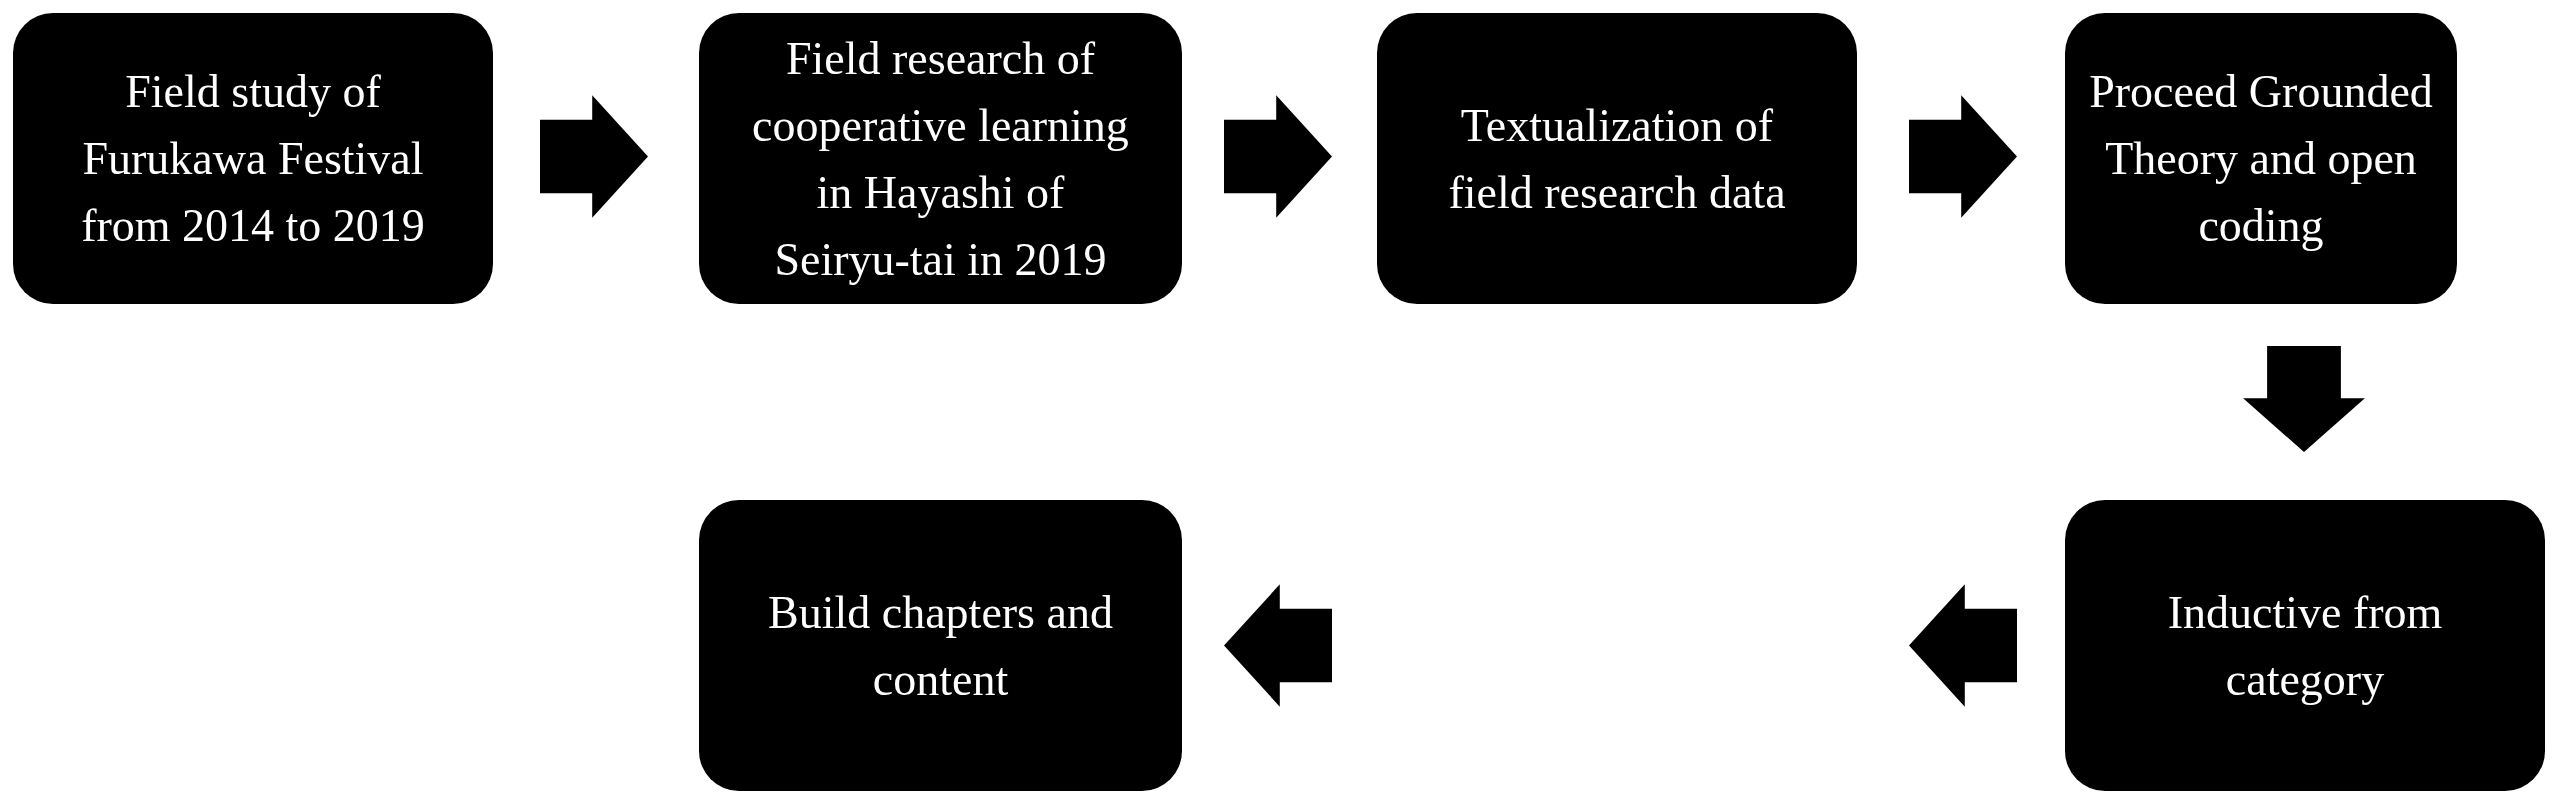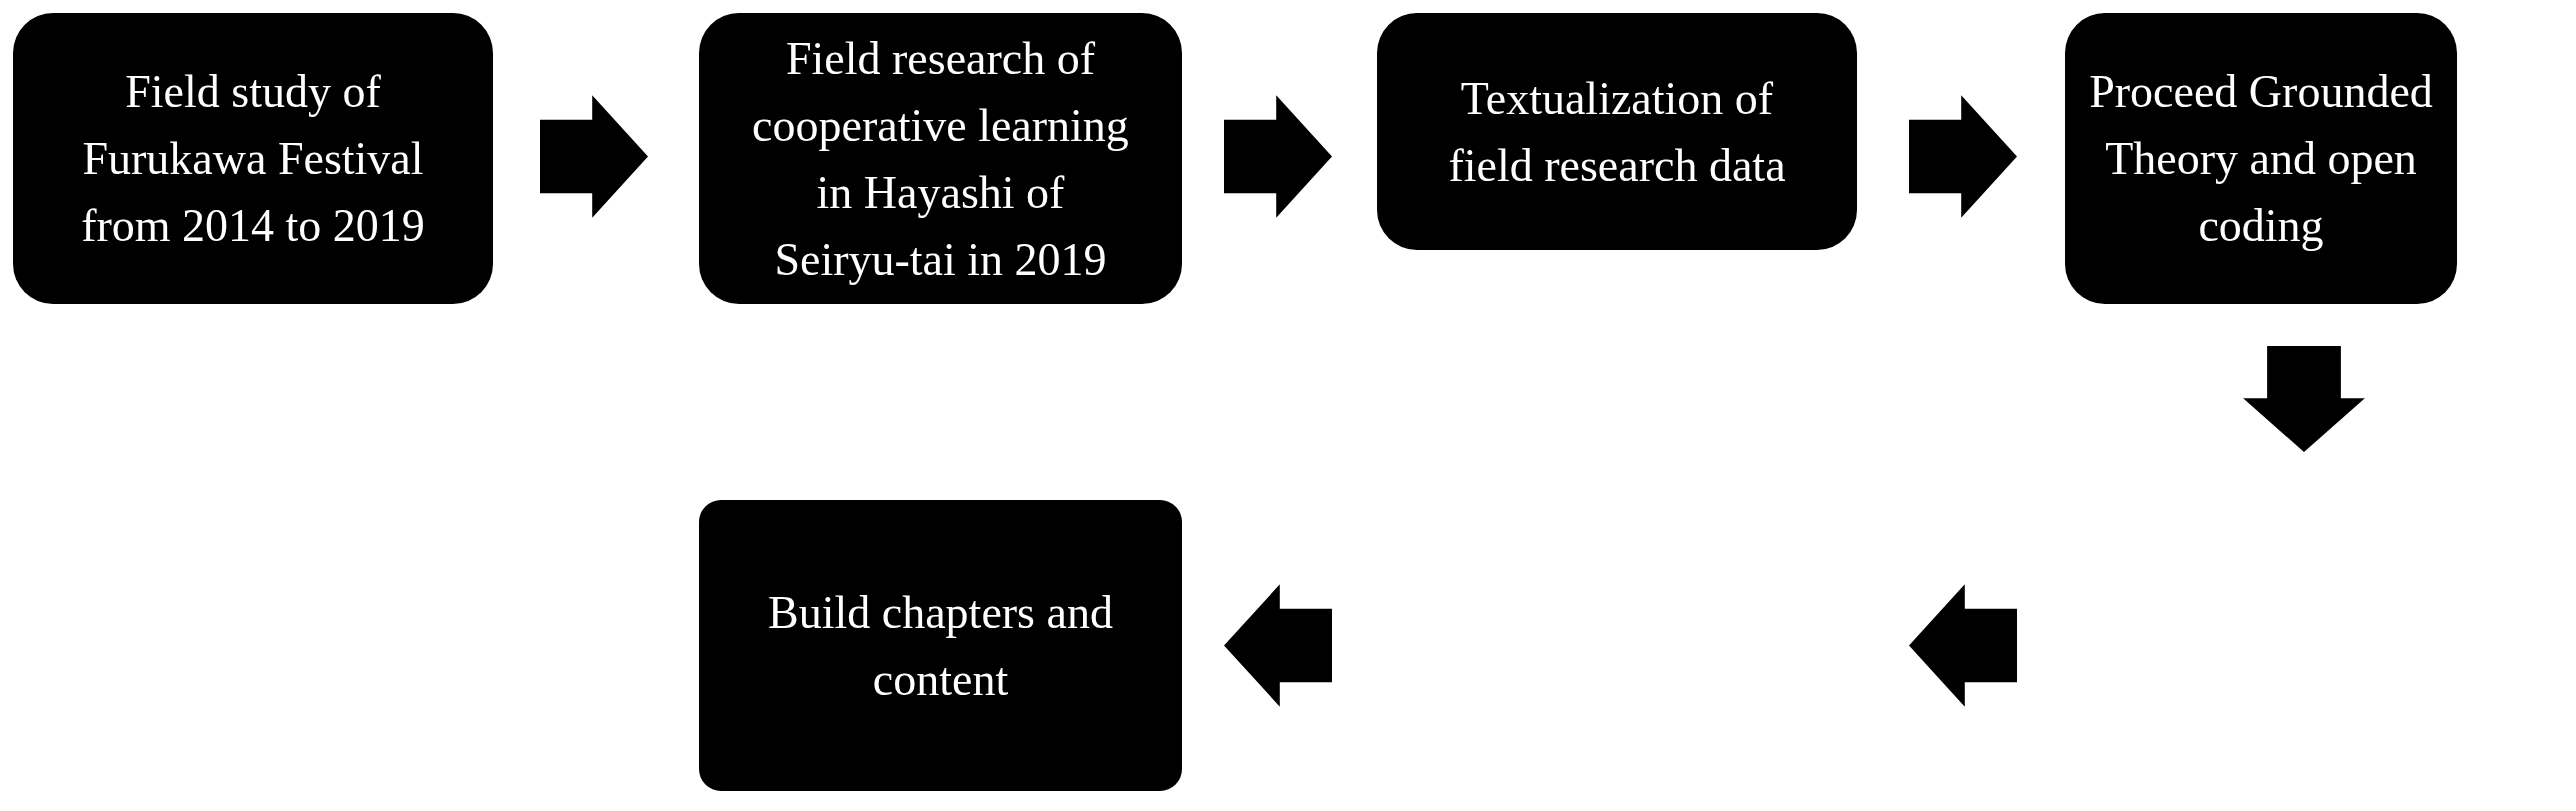--- a/index.html
+++ b/index.html
@@ -43,25 +43,25 @@
   .arrow {
     position: absolute;
     color: var(--arrow);
     display: block;
   }
   .arrow polygon { fill: currentColor; }
 
   
   #node-1 { left: 13px;   top: 13px;  width: 480px; height: 291px; }
   #node-2 { left: 699px;  top: 13px;  width: 483px; height: 291px; }
-  #node-3 { left: 1377px; top: 13px;  width: 480px; height: 237px; justify-content: center; }
+  #node-3 { left: 1377px; top: 13px;  width: 480px; height: 291px; justify-content: center; }
   #node-4 { left: 2065px; top: 13px;  width: 392px; height: 291px; }
   #node-5 { left: 2065px; top: 500px; width: 480px; height: 291px; }
   #node-6 { left: 1377px; top: 500px; width: 480px; height: 291px; }
-  #node-7 { left: 699px;  top: 500px; width: 483px; height: 291px; border-radius: 22px; }
+  #node-7 { left: 699px;  top: 500px; width: 483px; height: 291px; }
 
   #arrow-1 { left: 540px;  top: 95px; }
   #arrow-2 { left: 1224px; top: 95px; }
   #arrow-3 { left: 1909px; top: 95px; }
   #arrow-4 { left: 2243px; top: 346px; }
   #arrow-5 { left: 1909px; top: 584px; }
   #arrow-6 { left: 1224px; top: 584px; }
 </style>
 </head>
 <body>
@@ -101,20 +101,24 @@
   <div class="node" id="node-4">
     <span class="node-label">Proceed Grounded
 Theory and open
 coding</span>
   </div>
 
   <svg class="arrow" id="arrow-4" width="122" height="106" viewBox="0 0 170 148">
     <polygon points="33.5,0 136.5,0 136.5,73 170,73 85,148 0,73 33.5,73"></polygon>
   </svg>
 
+  <div class="node" id="node-5">
+    <span class="node-label">Inductive from
+category</span>
+  </div>
 
   <svg class="arrow" id="arrow-5" width="108" height="123" viewBox="0 0 151 171">
     <polygon points="151,34 78,34 78,0 0,85.5 78,171 78,137 151,137"></polygon>
   </svg>
 
 
   <svg class="arrow" id="arrow-6" width="108" height="123" viewBox="0 0 151 171">
     <polygon points="151,34 78,34 78,0 0,85.5 78,171 78,137 151,137"></polygon>
   </svg>
 

